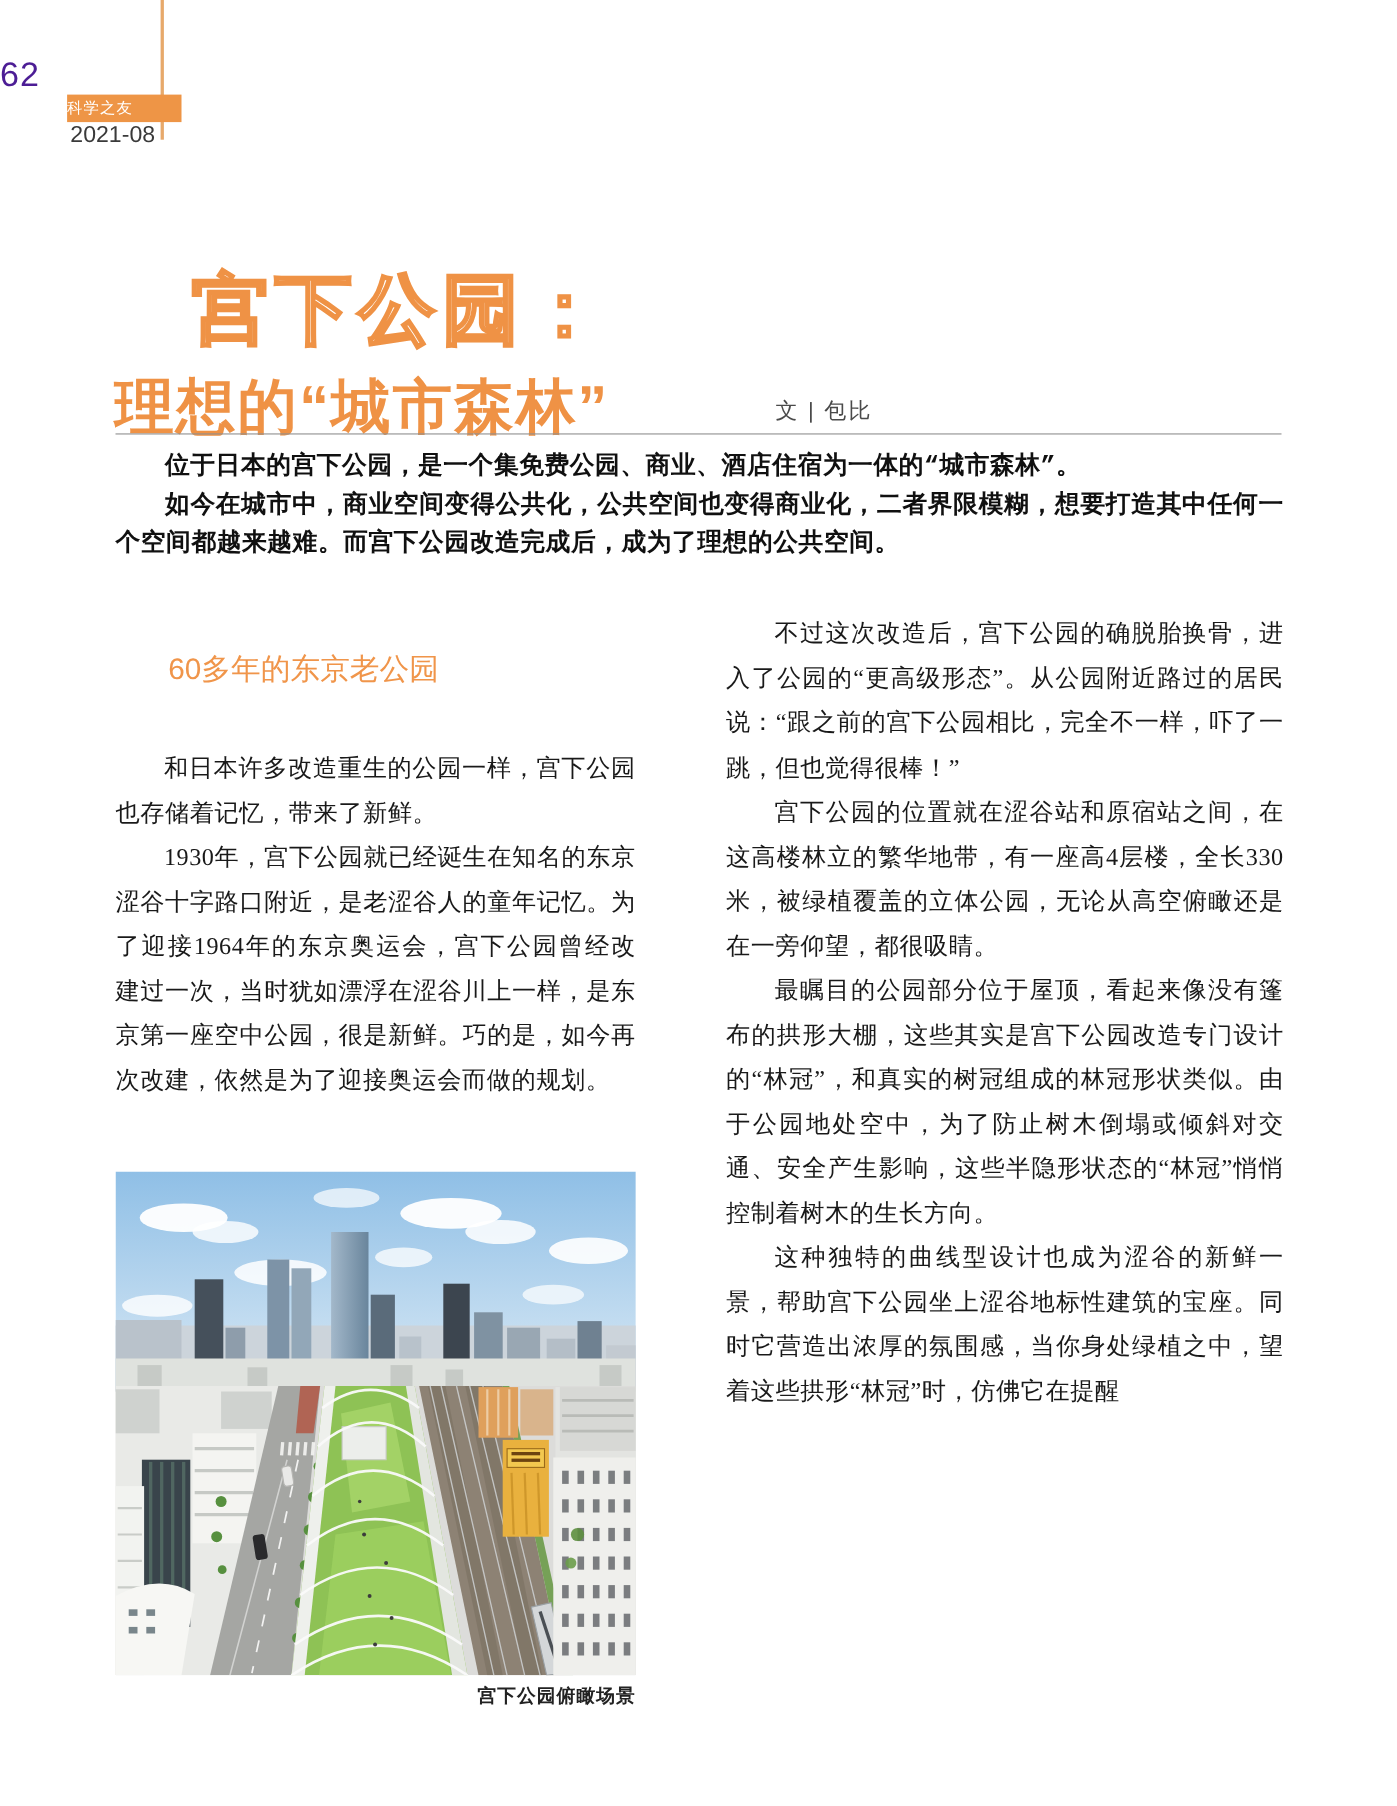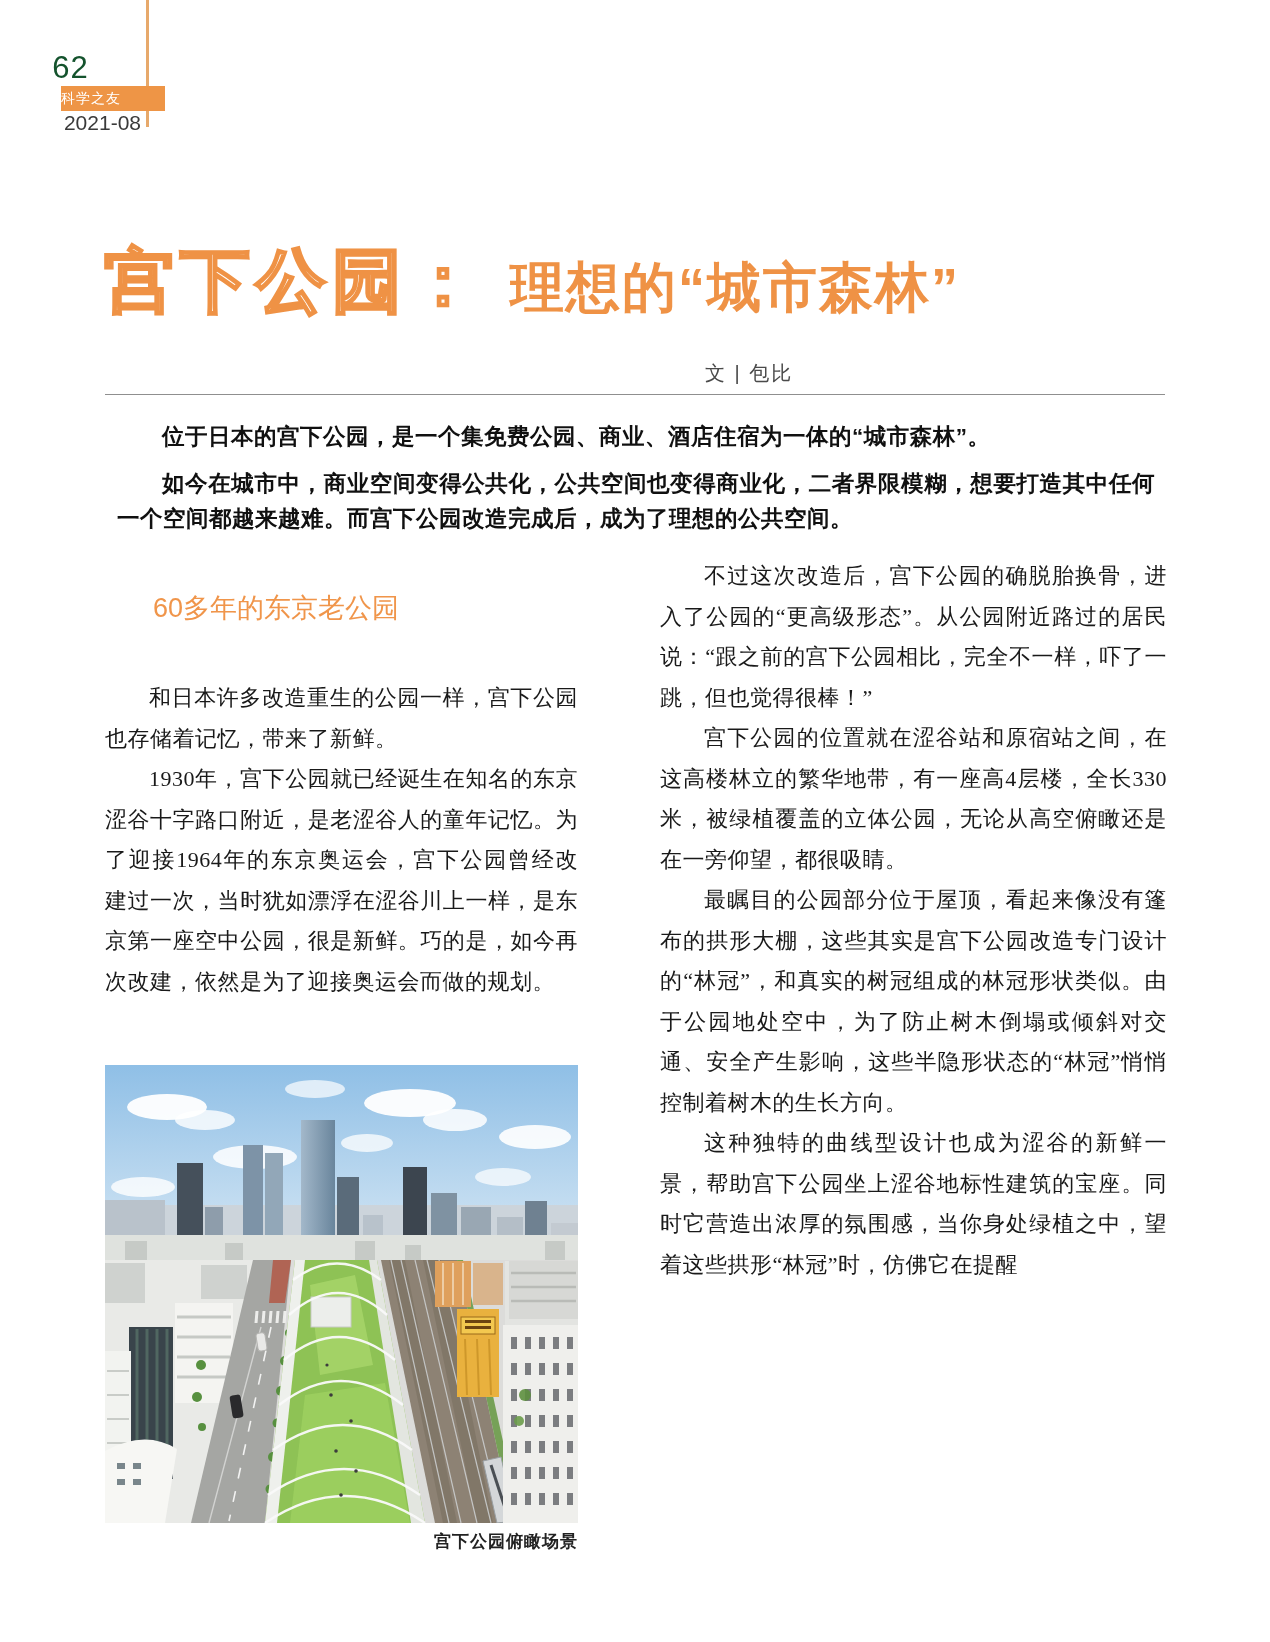--- a/index.html
+++ b/index.html
@@ -2,40 +2,40 @@
 <html><head>
 <meta charset="utf-8">
 <style>
   html,body{margin:0;padding:0;background:#ffffff;}
   .page{
     position:relative;width:1270px;height:1642px;background:#ffffff;
     font-family:"Liberation Sans", sans-serif;overflow:hidden;color:#1a1a1a;
   }
   
   .accent-vline{position:absolute;left:146px;top:0;width:3px;height:127px;background:#e7a96b;}
-  .page-number{position:absolute;left:0;top:50px;width:141px;text-align:center;
-    font-size:31px;color:#14532d;letter-spacing:1px;}
+  .page-number{position:absolute;left:0;top:50px;width:141px;text-align:left;
+    font-size:31px;color:#4c1d95;letter-spacing:1px;}
   .mag-badge{position:absolute;left:61px;top:86px;width:104px;height:25px;background:#ee9546;
     color:#fff;font-size:14px;line-height:25px;text-align:left;letter-spacing:1px;}
   .issue-date{position:absolute;left:0;top:111px;width:141px;text-align:right;
     font-size:21px;color:#3a3a3a;}
   
-  .title-row{position:absolute;left:104px;top:246px;display:flex;align-items:flex-end;gap:26px;white-space:nowrap;}
+  .title-row{position:absolute;left:104px;top:246px;display:flex;align-items:flex-end;gap:26px;white-space:nowrap;flex-direction:column;}
   .title-outline{
     font-size:70px;font-weight:700;letter-spacing:6px;line-height:1;
     color:#ffffff;-webkit-text-stroke:2.5px #ef9245;
   }
   .title-solid{font-size:54px;font-weight:800;letter-spacing:2px;line-height:1.06;color:#ef9245;}
   .byline{position:absolute;left:705px;top:360px;width:460px;text-align:left;
     font-size:20px;color:#4a4a4a;letter-spacing:2px;}
   .head-rule{position:absolute;left:105px;top:394px;width:1060px;height:1px;background:#8f8f8f;}
   
   .intro{position:absolute;left:105px;top:407px;width:1062px;}
-  .intro p{margin:12px;font-size:22.5px;line-height:35px;font-weight:700;color:#101010;
-    text-align:justify;text-indent:2em;letter-spacing:0.5px;}
+  .intro p{margin:0;font-size:22.5px;line-height:35px;font-weight:700;color:#101010;
+    text-align:justify;text-indent:2em;letter-spacing:0.5px;font-family:Liberation Mono, monospace;}
   
   .col-left{position:absolute;left:105px;top:560px;width:473px;}
   .col-right{position:absolute;left:660px;top:556px;width:507px;}
   .section-heading{margin:26px 0 0 48px;font-size:27px;line-height:45px;font-weight:500;color:#f0954a;}
   .bodycopy p{margin:0;font-family:"Liberation Serif", serif;font-size:22px;line-height:40.5px;
     color:#191919;text-align:justify;text-indent:2em;letter-spacing:0.5px;}
   .col-left .bodycopy{margin-top:47px;}
   
   .photo-block{position:absolute;left:105px;top:1065px;width:473px;}
   .photo-block svg{display:block;}

